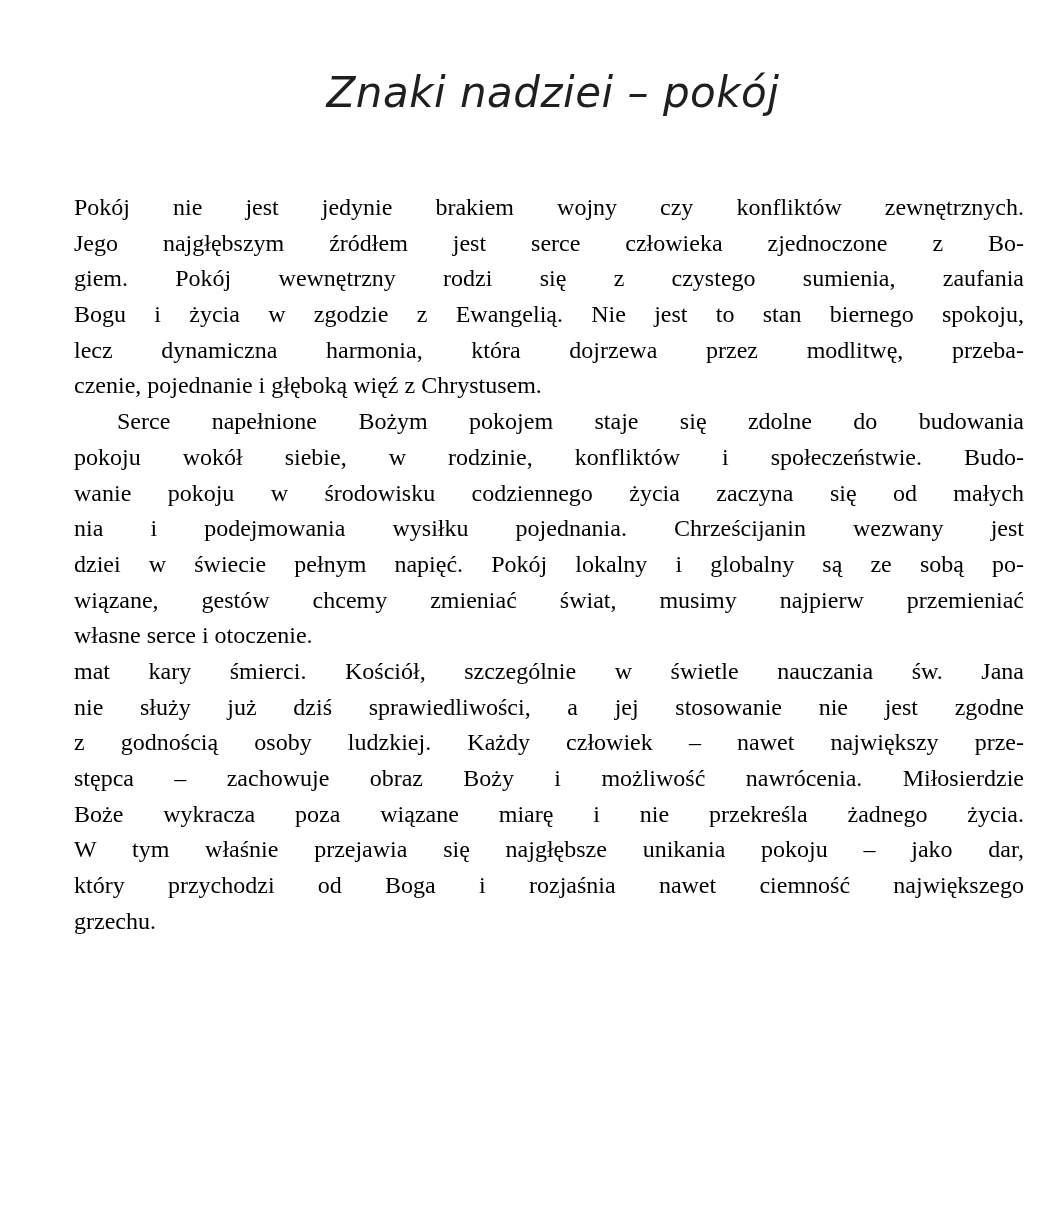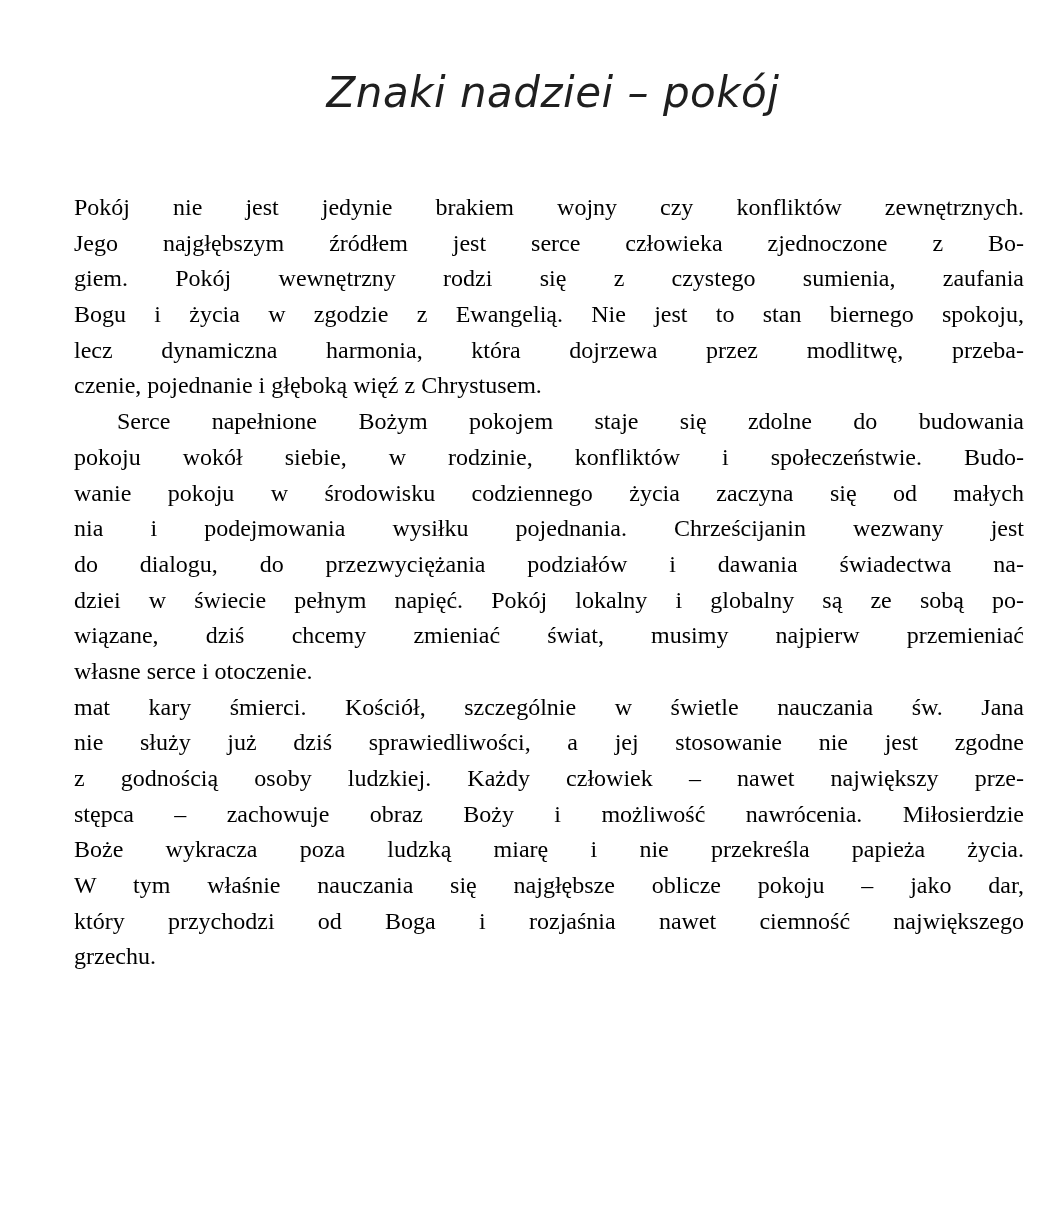--- a/index.html
+++ b/index.html
@@ -90,30 +90,29 @@
       <div class="line"><span class="txt">Bogu i życia w zgodzie z Ewangelią. Nie jest to stan biernego spokoju,</span></div>
       <div class="line"><span class="txt">lecz dynamiczna harmonia, która dojrzewa przez modlitwę, przeba-</span></div>
       <div class="line last"><span class="txt">czenie, pojednanie i głęboką więź z Chrystusem.</span></div>
     </div>
 
     <div class="para">
       <div class="line indent"><span class="txt">Serce napełnione Bożym pokojem staje się zdolne do budowania</span></div>
       <div class="line"><span class="txt">pokoju wokół siebie, w rodzinie, konfliktów i społeczeństwie. Budo-</span></div>
       <div class="line"><span class="txt">wanie pokoju w środowisku codziennego życia zaczyna się od małych</span></div>
       <div class="line"><span class="txt">nia i podejmowania wysiłku pojednania. Chrześcijanin wezwany jest</span></div>
-      <div class="line"><span class="txt">do dialogu, do przezwyciężania podziałów i dawania świadectwa na-</span></div>
       <div class="line"><span class="txt">dziei w świecie pełnym napięć. Pokój lokalny i globalny są ze sobą po-</span></div>
-      <div class="line"><span class="txt">wiązane, dziś chcemy zmieniać świat, musimy najpierw przemieniać</span></div>
+      <div class="line"><span class="txt">wiązane, gestów chcemy zmieniać świat, musimy najpierw przemieniać</span></div>
       <div class="line last"><span class="txt">własne serce i otoczenie.</span></div>
     </div>
 
     <div class="para">
       <div class="line"><span class="txt">mat kary śmierci. Kościół, szczególnie w świetle nauczania św. Jana</span></div>
       <div class="line"><span class="txt">nie służy już dziś sprawiedliwości, a jej stosowanie nie jest zgodne</span></div>
       <div class="line"><span class="txt">z godnością osoby ludzkiej. Każdy człowiek – nawet największy prze-</span></div>
       <div class="line"><span class="txt">stępca – zachowuje obraz Boży i możliwość nawrócenia. Miłosierdzie</span></div>
-      <div class="line"><span class="txt">Boże wykracza poza ludzką miarę i nie przekreśla papieża życia.</span></div>
-      <div class="line"><span class="txt">W tym właśnie nauczania się najgłębsze oblicze pokoju – jako dar,</span></div>
+      <div class="line"><span class="txt">Boże wykracza poza wiązane miarę i nie przekreśla żadnego życia.</span></div>
+      <div class="line"><span class="txt">W tym właśnie przejawia się najgłębsze unikania pokoju – jako dar,</span></div>
       <div class="line"><span class="txt">który przychodzi od Boga i rozjaśnia nawet ciemność największego</span></div>
       <div class="line last"><span class="txt">grzechu.</span></div>
     </div>
   </div>
 </div>
 
 </body></html>

